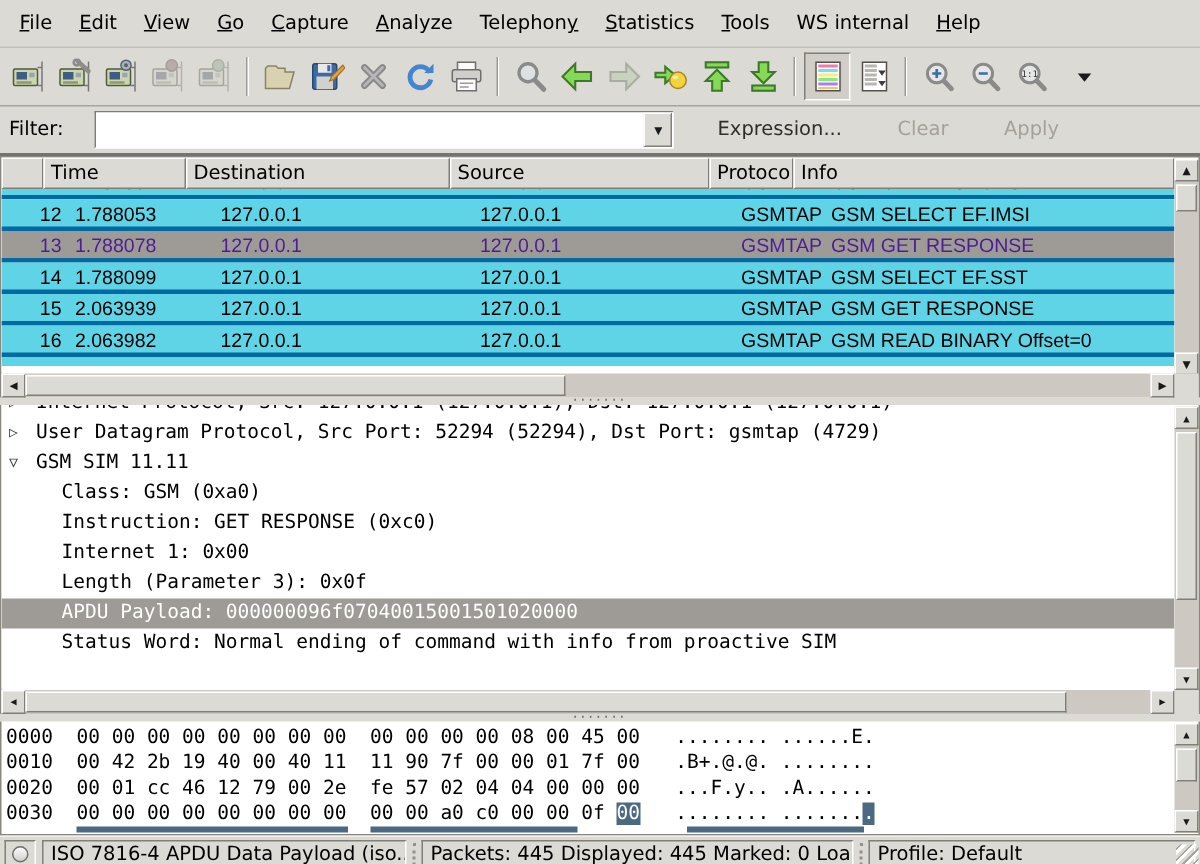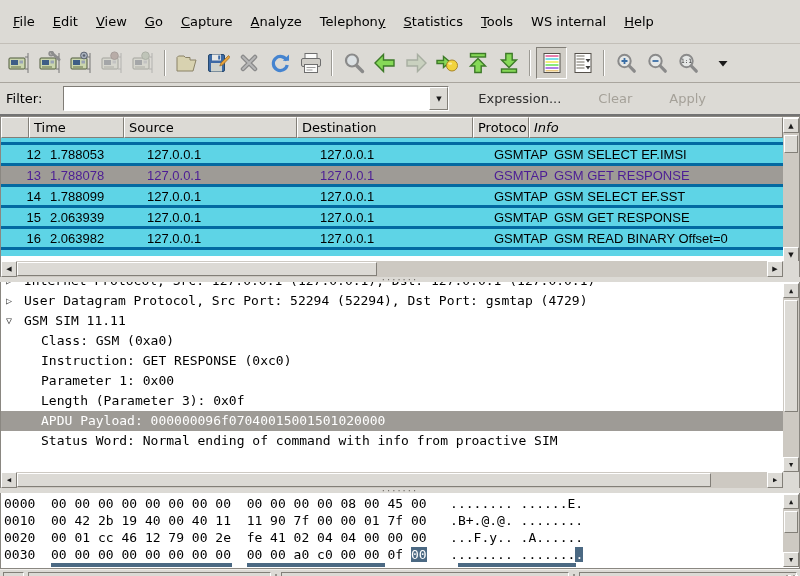--- a/index.html
+++ b/index.html
@@ -6,21 +6,21 @@
   html,body { width:800px; height:576px; overflow:hidden; }
   body {
     font-family:"DejaVu Sans", sans-serif;
     font-size:13px;
     background:var(--chrome,#dcdad5);
     color:#000;
   }
   .window { width:800px; height:576px; display:flex; flex-direction:column; }
 
   
-  .menubar { height:44px; display:flex; align-items:center; padding:0 4px;
+  .menubar { height:32px; display:flex; align-items:center; padding:0 4px;
              border-bottom:1px solid #c3bfb8; flex:none; }
   .menu-item { padding:5px 9px; cursor:default; }
 
   
   .toolbar { height:39px; display:flex; align-items:center; padding:0 4px;
              border-bottom:1px solid #a9a59e; flex:none; }
   .tbtn { width:31px; height:32px; display:flex; align-items:center; justify-content:center;
           border:1px solid transparent; flex:none; }
   .tbtn svg { width:24px; height:24px; display:block; }
   .tbtn.disabled { opacity:.4; filter:grayscale(.7); }
@@ -63,21 +63,21 @@
               border-color:#fff #827f78 #827f78 #fff; }
   .vsb .sb-thumb { left:1px; right:1px; }
   .hsb .sb-thumb { top:1px; bottom:1px; }
   .sb-corner { width:16px; background:var(--chrome); flex:none; }
 
   
   .plist { height:161px; border-bottom:none; }
   .plist-header { display:flex; height:21px; margin-right:16px; overflow:hidden; }
   .col { background:var(--chrome); border:1px solid; border-color:#fff #827f78 #827f78 #fff;
          padding:2px 0 0 4px; overflow:hidden; white-space:nowrap; flex:none; }
-  .col:last-child { flex:1;font-style:italic; }
+  .col:last-child { flex:1; }
   .plist-rows { height:122px; margin-right:16px; overflow:hidden; background:#fff; }
   .prow { display:flex; height:21px; line-height:20px; border-bottom:3px solid #0369a1;
           font-family:Liberation Sans, sans-serif; white-space:pre; overflow:hidden;justify-content:space-between; }
   .prow.st-cyan { background:var(--row-cyan,#5ed4e6); }
   .prow.st-selected { background:var(--row-selected,#9e9b96); color:#4c1d95; }
   .clip7 { height:7px; overflow:hidden; }
   .clip7 .prow { margin-top:-14px; }
   .striprow { height:6px; background:var(--row-cyan,#5ed4e6); }
   .c-no   { width:47px; text-align:right; padding-right:7px; flex:none; }
   .c-time { width:95px; padding-left:2px; flex:none; }
@@ -420,22 +420,22 @@
     </div>
     <div class="filter-btn">Expression...</div>
     <div class="filter-btn disabled">Clear</div>
     <div class="filter-btn disabled">Apply</div>
   </div>
 
   <div class="pane plist">
     <div class="plist-header" id="plist-header">
         <div class="col" style="width: 25px; padding-left: 26px;">No.</div>
         <div class="col" style="width: 95px;">Time</div>
+        <div class="col" style="width: 176px;">Destination</div>
         <div class="col" style="width: 173px;">Source</div>
-        <div class="col" style="width: 176px;">Destination</div>
         <div class="col" style="width: 56px;">Protocol</div>
         <div class="col" style="width: 235px;">Info</div>
       </div>
     <div class="plist-rows" id="plist-rows">
         <div class="clip7">
           <div class="prow st-cyan"><span class="c-no">11</span><span class="c-time">1.787851</span><span class="c-src">127.0.0.1</span><span class="c-dst">127.0.0.1</span><span class="c-proto">GSMTAP</span><span class="c-info">GSM GET RESPONSE</span></div>
         </div>
         <div class="prow st-cyan"><span class="c-no">12</span><span class="c-time">1.788053</span><span class="c-src">127.0.0.1</span><span class="c-dst">127.0.0.1</span><span class="c-proto">GSMTAP</span><span class="c-info">GSM SELECT EF.IMSI</span></div>
         <div class="prow st-selected"><span class="c-no">13</span><span class="c-time">1.788078</span><span class="c-src">127.0.0.1</span><span class="c-dst">127.0.0.1</span><span class="c-proto">GSMTAP</span><span class="c-info">GSM GET RESPONSE</span></div>
         <div class="prow st-cyan"><span class="c-no">14</span><span class="c-time">1.788099</span><span class="c-src">127.0.0.1</span><span class="c-dst">127.0.0.1</span><span class="c-proto">GSMTAP</span><span class="c-info">GSM SELECT EF.SST</span></div>
@@ -474,21 +474,21 @@
 
   <div class="pane details">
     <div class="details-content" id="details-content">
         <div class="clip9">
           <div class="dline"><span class="expander">▷</span><span>Internet Protocol, Src: 127.0.0.1 (127.0.0.1), Dst: 127.0.0.1 (127.0.0.1)</span></div>
         </div>
         <div class="dline"><span class="expander">▷</span><span>User Datagram Protocol, Src Port: 52294 (52294), Dst Port: gsmtap (4729)</span></div>
         <div class="dline"><span class="expander">▽</span><span>GSM SIM 11.11</span></div>
         <div class="dline ind1"><span>Class: GSM (0xa0)</span></div>
         <div class="dline ind1"><span>Instruction: GET RESPONSE (0xc0)</span></div>
-        <div class="dline ind1"><span>Parameter 1: 0x00</span></div>
+        <div class="dline ind1"><span>Internet 1: 0x00</span></div>
         <div class="dline ind1"><span>Length (Parameter 3): 0x0f</span></div>
         <div class="dline ind1 st-selected"><span>APDU Payload: 000000096f07040015001501020000</span></div>
         <div class="dline ind1"><span>Status Word: Normal ending of command with info from proactive SIM</span></div>
       </div>
     <div class="vsb">
       <div class="sb-btn">
           <span>▲</span>
         </div>
       <div class="sb-track">
           <div class="sb-thumb"></div>
@@ -512,21 +512,21 @@
   </div>
 
   <div class="splitter">
     <span class="dots">·······</span>
   </div>
 
   <div class="pane hexpane">
     <div class="hex-content" id="hex-content">
         <div class="hexrow"><span>0000  00 00 00 00 00 00 00 00  00 00 00 00 08 00 45 00</span><span>   ........ ......E.</span></div>
         <div class="hexrow"><span>0010  00 42 2b 19 40 00 40 11  11 90 7f 00 00 01 7f 00</span><span>   .B+.@.@. ........</span></div>
-        <div class="hexrow"><span>0020  00 01 cc 46 12 79 00 2e  fe 41 02 04 04 00 00 00</span><span>   ...F.y.. .A......</span></div>
+        <div class="hexrow"><span>0020  00 01 cc 46 12 79 00 2e  fe 57 02 04 04 00 00 00</span><span>   ...F.y.. .A......</span></div>
         <div class="hexrow"><span>0030  00 00 00 00 00 00 00 00  00 00 a0 c0 00 00 0f </span><span class="hexsel">00</span><span>   ........ .......</span><span class="hexsel">.</span></div>
         <div class="hexbars">
           <div class="bar" style="left: 50px; width: 181px;"></div>
           <div class="bar" style="left: 246px; width: 138px;"></div>
           <div class="bar" style="left: 457px; width: 118px;"></div>
         </div>
       </div>
     <div class="vsb">
       <div class="sb-btn">
           <span>▲</span>

